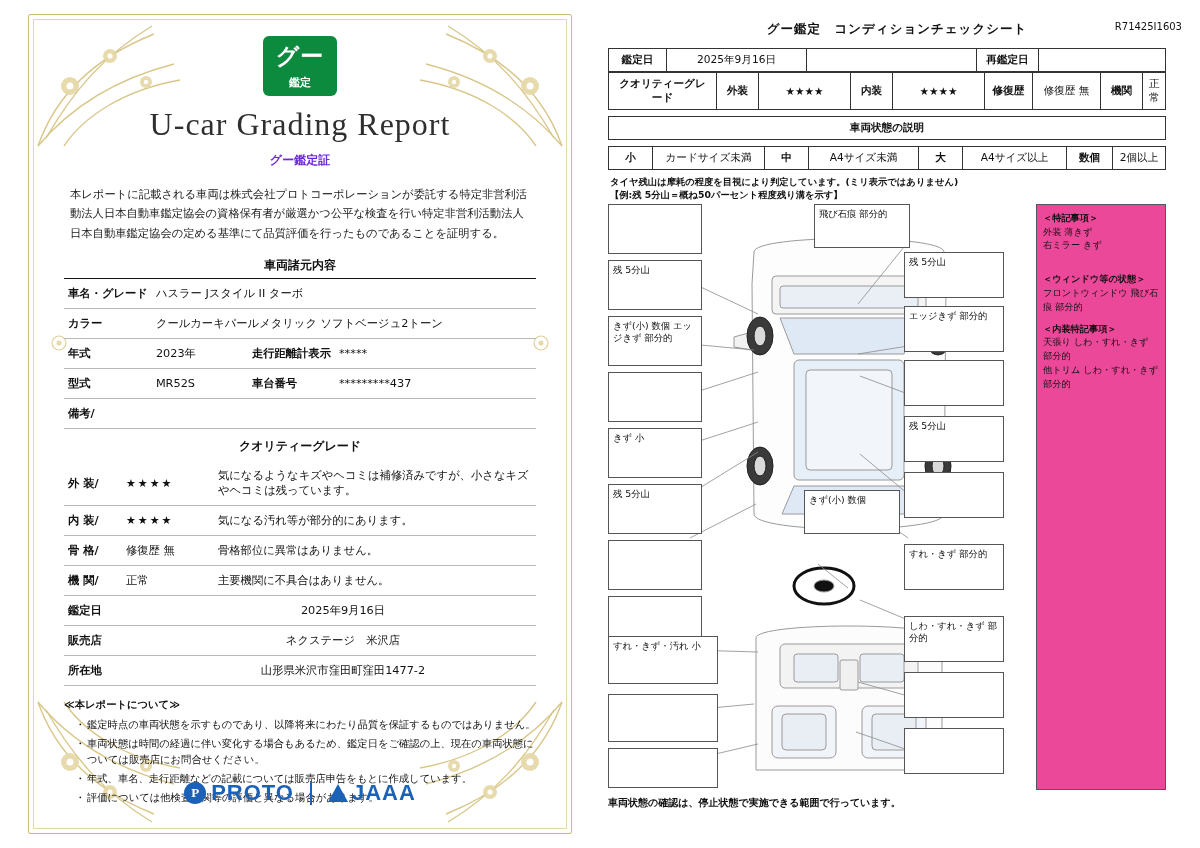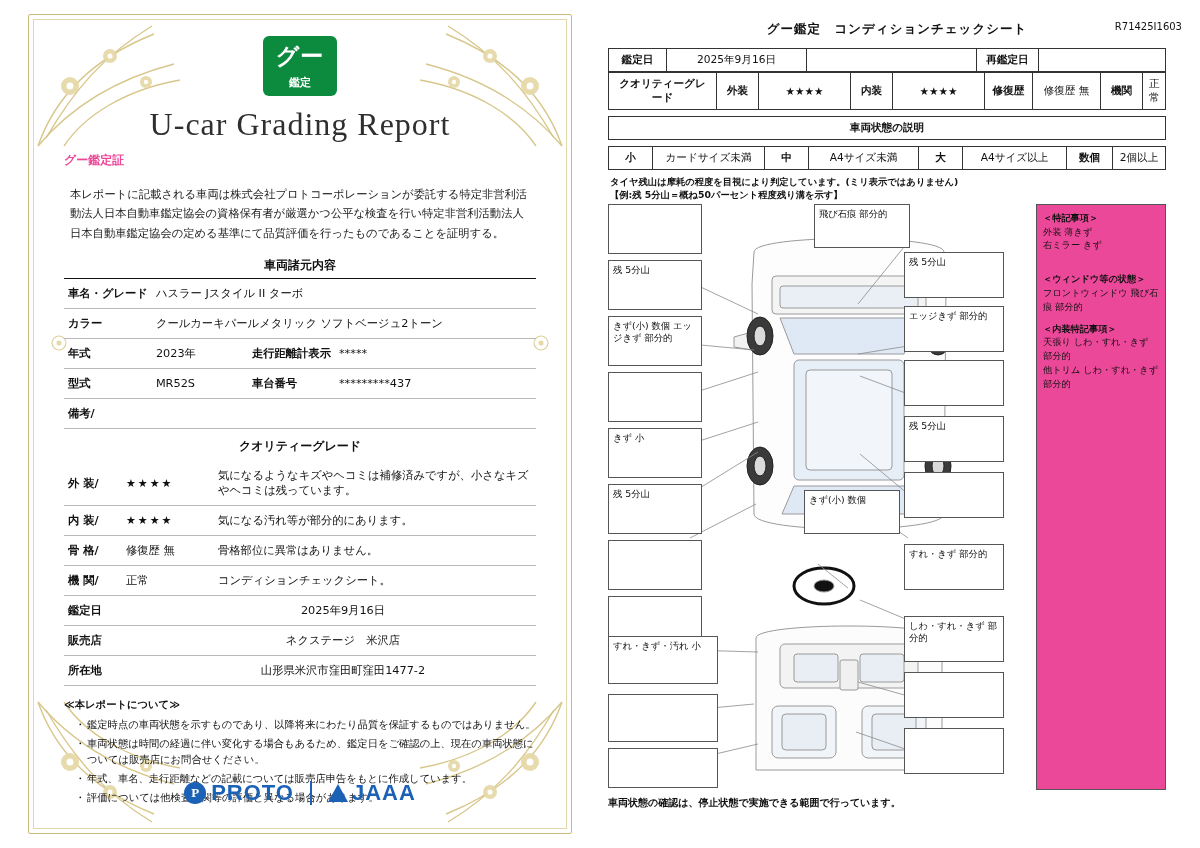--- a/index.html
+++ b/index.html
@@ -56,25 +56,25 @@
   }
   .title-script {
     text-align:center;
     font-family:"Liberation Serif", serif;
     font-size:32px;
     color:#2f2f2f;
     margin-top:12px;
     letter-spacing:1px;
   }
   .title-sub {
-    text-align:left;
+    text-align:center;
     font-size:12px;
     font-weight:bold;
     margin-top:9px;
-    color:#ec4899;
+    color:#6d28d9;
     font-family:"DejaVu Sans", sans-serif;
   }
   .intro {
     margin-top:16px;
     font-size:11.3px;
     line-height:1.72;
     color:#1a1a1a;
     font-family:"DejaVu Sans", sans-serif;
     padding:0 6px;
   }
@@ -322,21 +322,21 @@
           <td>気になる汚れ等が部分的にあります。</td>
         </tr>
         <tr>
           <td class="k">骨 格/</td>
           <td class="v1">修復歴 無</td>
           <td>骨格部位に異常はありません。</td>
         </tr>
         <tr>
           <td class="k">機 関/</td>
           <td class="v1">正常</td>
-          <td>コンディションチェックシート。</td>
+          <td>主要機関に不具合はありません。</td>
         </tr>
       </tbody>
         </table>
 
       <table class="spec">
         <tbody>
             <tr>
           <td class="lbl">鑑定日</td>
           <td class="center-v">2025年9月16日</td>
         </tr>

